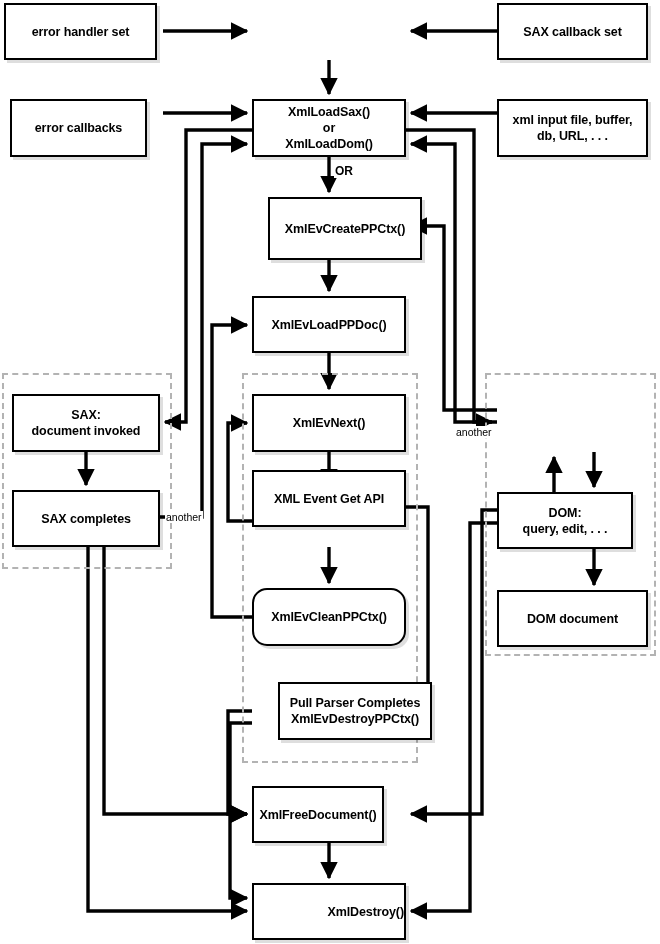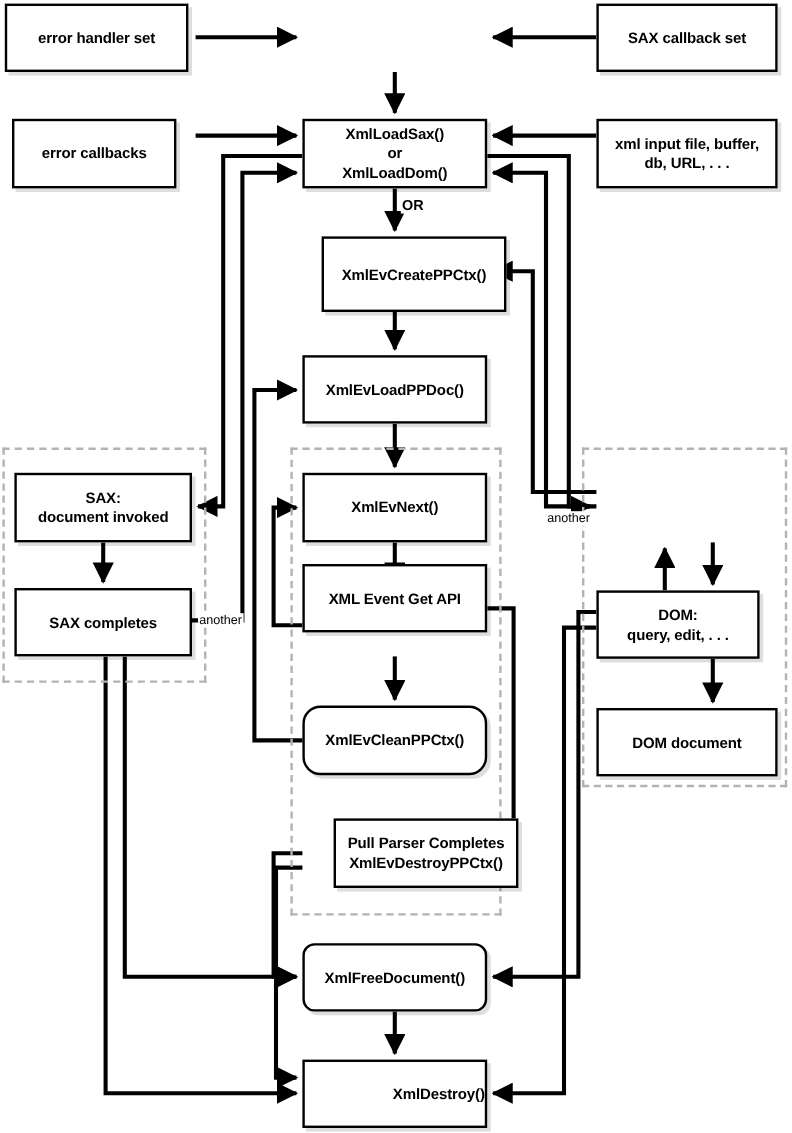--- a/index.html
+++ b/index.html
@@ -178,21 +178,21 @@
     <span>DOM document</span>
   </div>
 
   <div class="node" style="left:252px;top:682px;width:154px;height:58px;margin-left:26px;">
     <div>
       <span>Pull Parser Completes</span>
       <span>XmlEvDestroyPPCtx()</span>
     </div>
   </div>
 
-  <div class="node" style="left:252px;top:786px;width:154px;height:57px;border-radius:10px;">
+  <div class="node" style="left:252px;top:786px;width:132px;height:57px;">
     <span>XmlFreeDocument()</span>
   </div>
 
   <div class="node" style="left:252px;top:883px;width:154px;height:57px;justify-content:flex-end;">
     <span>XmlDestroy()</span>
   </div>
 
   <div class="edge-label" style="left:334px;top:164px;font-weight:bold;font-size:12px;">OR</div>
   <div class="edge-label" style="left:165px;top:511px;">another</div>
   <div class="edge-label" style="left:455px;top:426px;">another</div>

